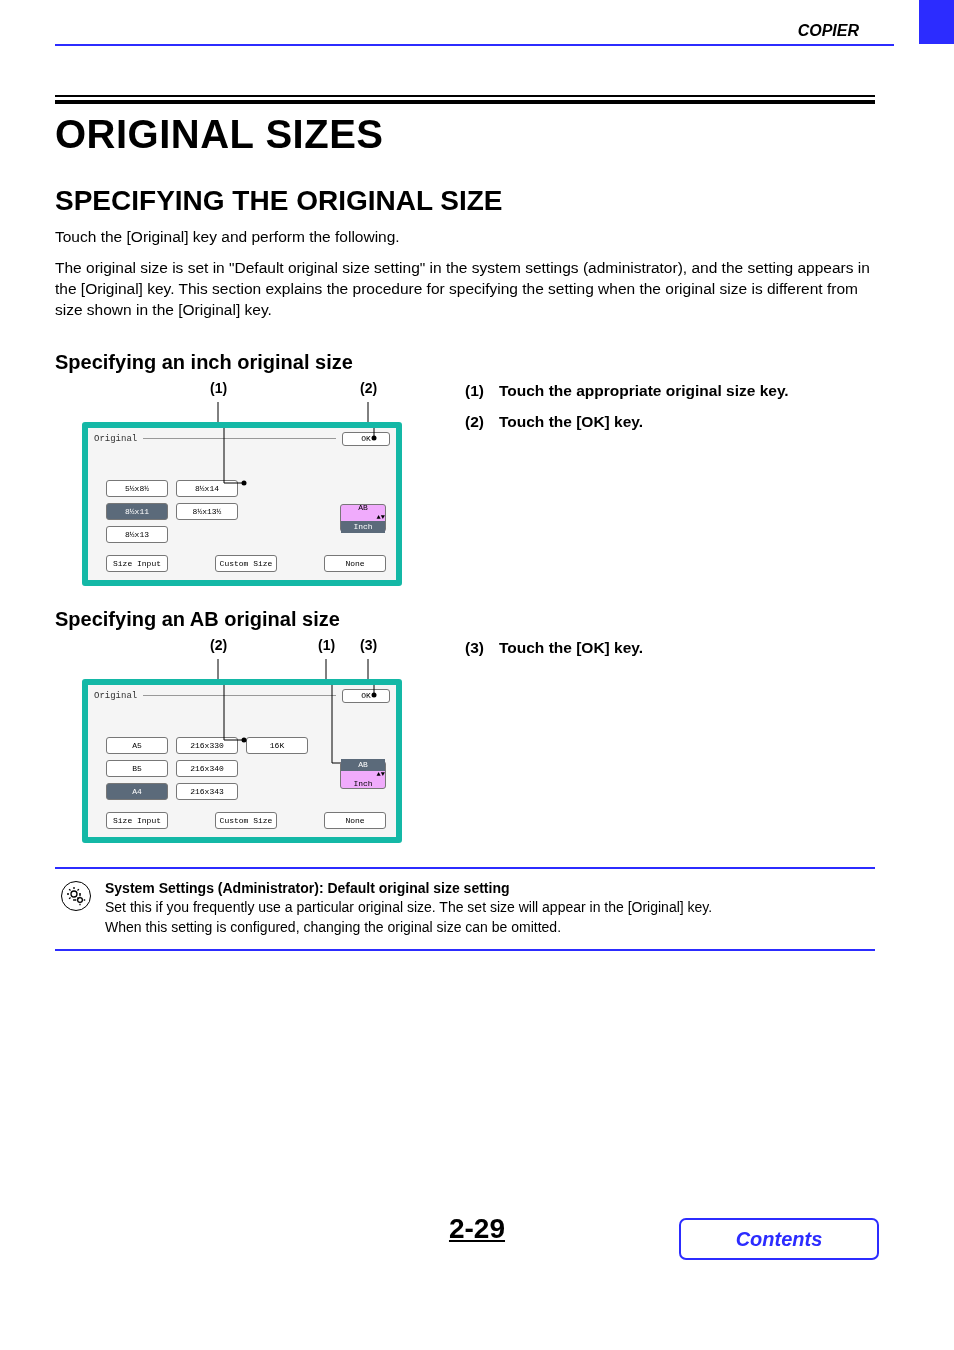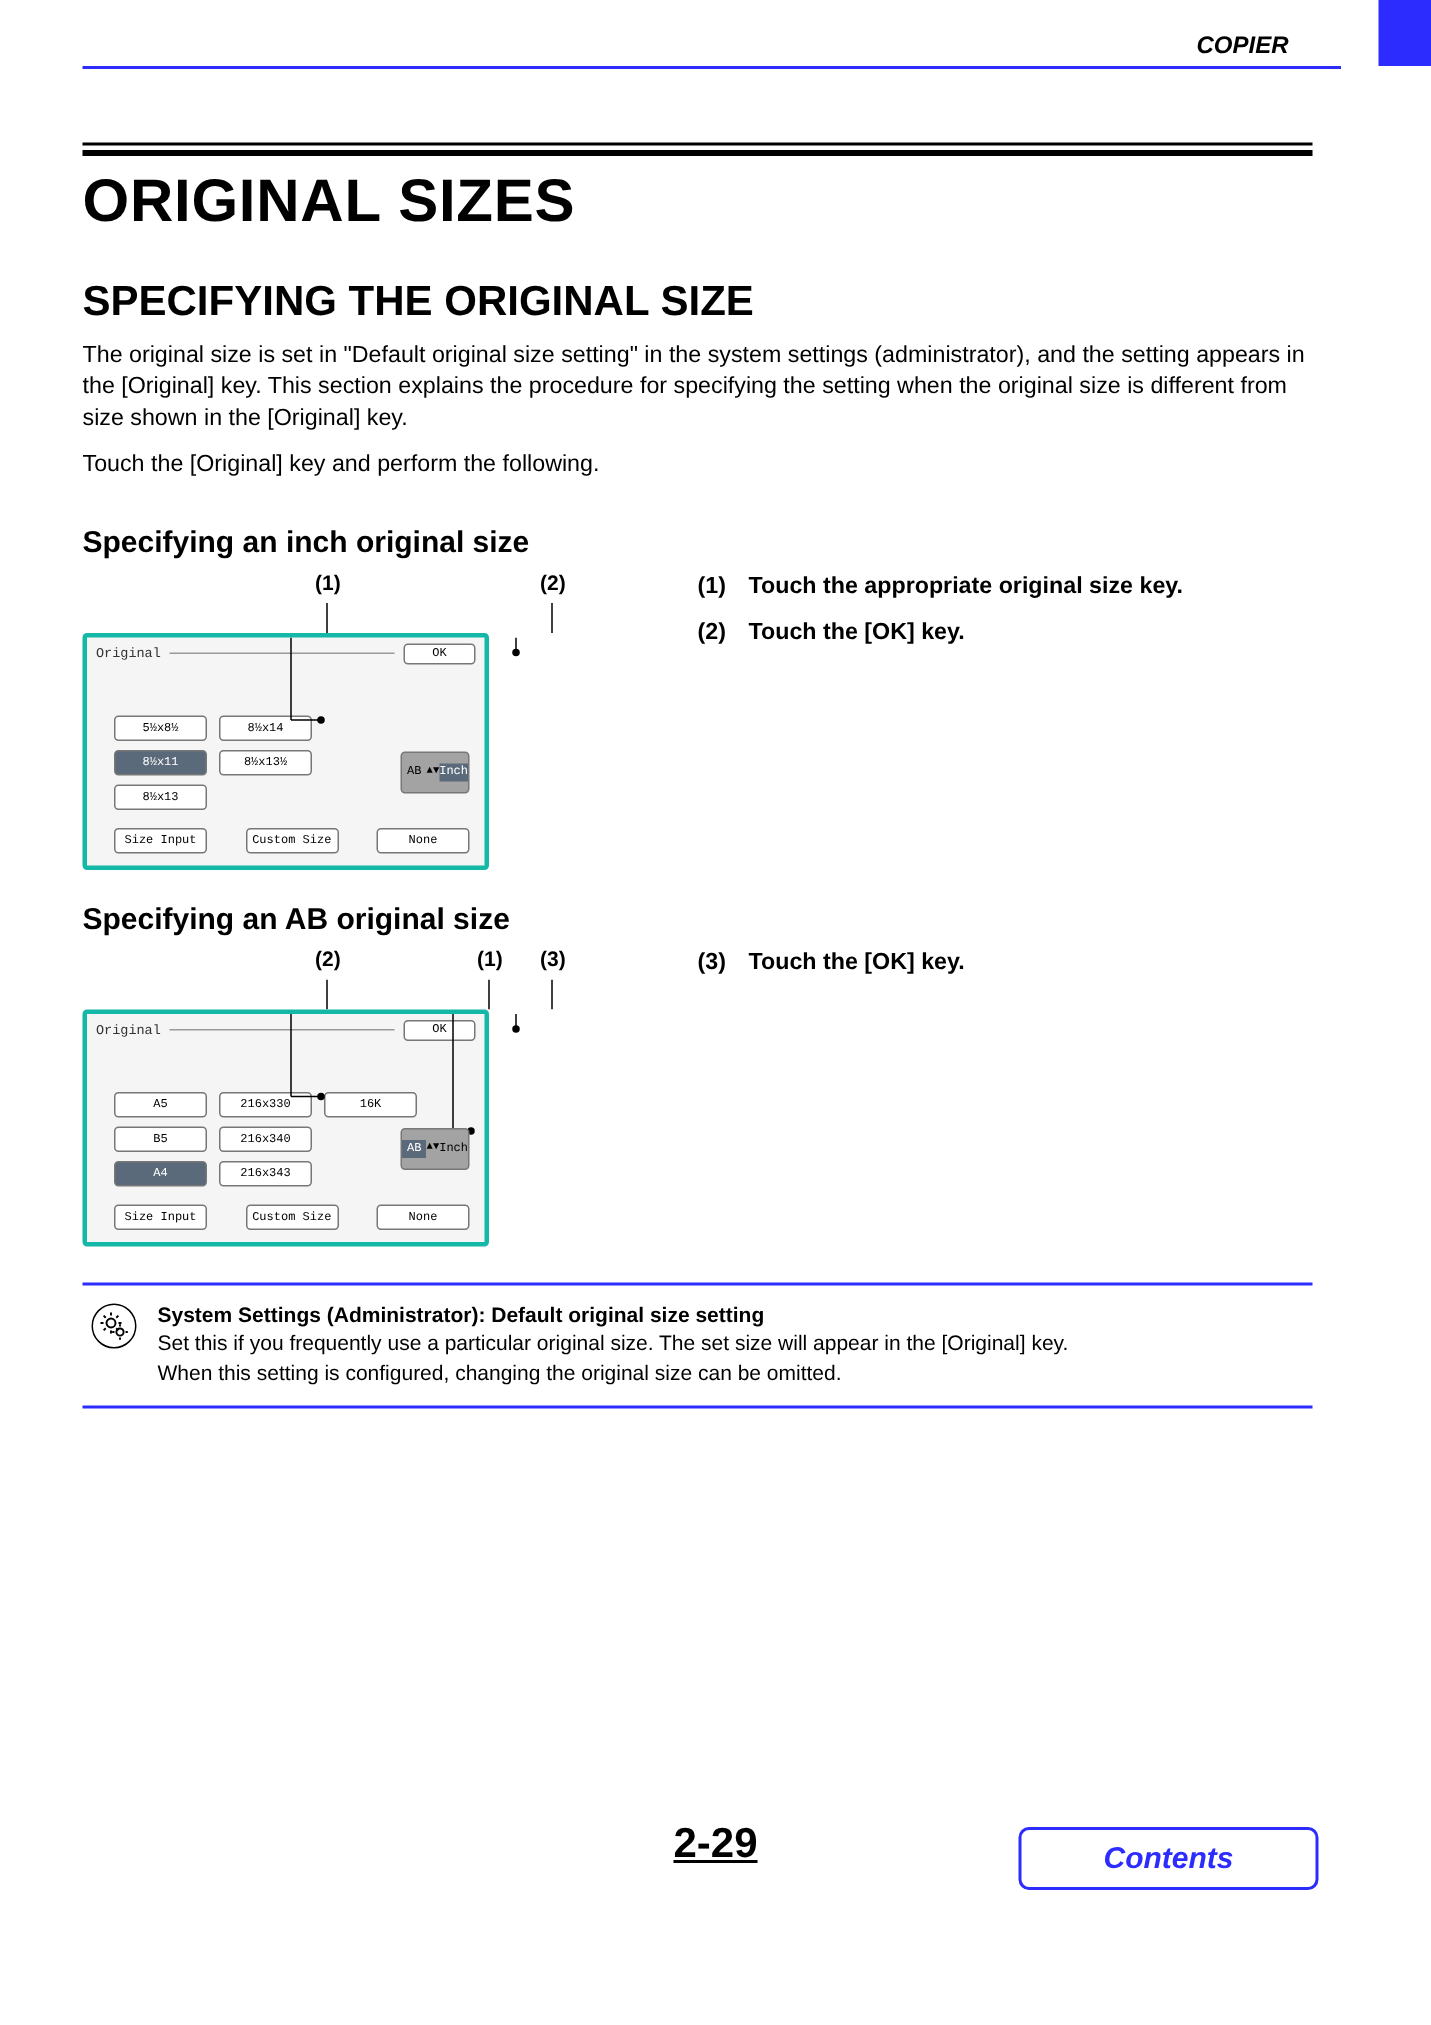--- a/index.html
+++ b/index.html
@@ -14,31 +14,31 @@
   h1 { font-size: 40px; font-weight: bold; margin-top: 8px; letter-spacing: 0.5px; }
   h2 { font-size: 28px; font-weight: bold; margin-top: 28px; }
   p.body { font-size: 15.5px; line-height: 1.35; margin-top: 10px; }
   h3 { font-size: 20px; font-weight: bold; margin-top: 30px; }
   .section-row { display: flex; margin-top: 6px; }
   .panel-col { width: 405px; flex: none; }
   .steps-col { width: 410px; margin-left: 5px; }
   .callouts { display: flex; font-weight: bold; font-size: 14px; position: relative; height: 22px; }
   .callouts span { position: absolute; }
   .leader-svg { display: block; }
-  .panel { width: 271px; border: 3px solid #14b8a6; border-radius: 3px; background: #f5f5f5; position: relative; padding-bottom: 8px; }
+  .panel { width: 320px; margin-left: 27px; border: 6px solid #14b8a6; border-radius: 3px; background: #f5f5f5; position: relative; padding-bottom: 8px; }
   .panel-titlebar { height: 22px; display: flex; align-items: center; padding: 0 6px; gap: 6px; }
   .panel-title { font-family: "Courier New", monospace; font-size: 9px; color: #333; flex: none; }
   .panel-title-rule { flex: 1; height: 1px; background: #999; }
   .ok-btn { width: 48px; height: 14px; border: 1px solid #777; border-radius: 3px; font-family: "Courier New", monospace; font-size: 8px; text-align: center; line-height: 12px; background: #fff; flex: none; cursor: pointer; }
   .panel-body { padding: 30px 10px 6px 18px; display: flex; gap: 10px; }
   .size-grid { display: flex; gap: 8px; }
   .col-sizes { display: flex; flex-direction: column; gap: 6px; }
   .size-btn { width: 62px; height: 17px; border: 1px solid #777; border-radius: 3px; background: #fff; font-family: "Courier New", monospace; font-size: 8px; text-align: center; line-height: 15px; cursor: pointer; }
   .size-btn.sel { background: #5b6a7a; color: #fff; }
-  .ab-inch-btn { width: 46px; height: 28px; border: 1px solid #777; border-radius: 3px; background: #a3a3a3; display: flex; flex-direction: row; align-items: center; justify-content: center; gap: 0; font-family: "Courier New", monospace; font-size: 8px; line-height: 1; position: absolute; right: 10px; top: 76px; cursor: pointer; }
+  .ab-inch-btn { width: 46px; height: 28px; border: 1px solid #777; border-radius: 3px; background: #f0abfc; display: flex; flex-direction: column; align-items: flex-end; justify-content: center; gap: 0; font-family: "Courier New", monospace; font-size: 8px; line-height: 1; position: absolute; right: 10px; top: 76px; cursor: pointer; }
   .ab-inch-btn .sel-half { background: #5b6a7a; color: #fff; width: 100%; text-align: center; padding: 2px 0; }
   .ab-inch-btn .unsel-half { width: 100%; text-align: center; padding: 2px 0; }
   .ab-inch-btn .arrows { font-size: 7px; line-height: 1; }
   .bottom-row { display: flex; gap: 8px; padding: 6px 10px 0 18px; align-items: center; }
   .bottom-row .size-btn { width: 62px; }
   .bottom-row .spacer { flex: 1; }
   .steps-col ol { list-style: none; }
   .steps-col li { font-weight: bold; font-size: 15.5px; margin-bottom: 10px; line-height: 1.4; }
   .steps-col li .num { display: inline-block; width: 34px; }
   .ab-arrow-inline { display: inline-block; vertical-align: -2px; }
@@ -55,22 +55,22 @@
 
 <div class="blue-tab"></div>
 <div class="hdr-rule"></div>
 <div class="hdr-text">COPIER</div>
 
 <div class="content">
   <div class="rule-thin"></div>
   <div class="rule-thick"></div>
   <h1>ORIGINAL SIZES</h1>
   <h2>SPECIFYING THE ORIGINAL SIZE</h2>
+  <p class="body">Touch the [Original] key and perform the following.</p>
   <p class="body">The original size is set in "Default original size setting" in the system settings (administrator), and the setting appears in the [Original] key. This section explains the procedure for specifying the setting when the original size is different from size shown in the [Original] key.</p>
-  <p class="body">Touch the [Original] key and perform the following.</p>
 
   <h3>Specifying an inch original size</h3>
   <div class="section-row">
     <div class="panel-col">
       <div class="callouts">
         <span style="left:155px">(1)</span>
         <span style="left:305px">(2)</span>
       </div>
       <svg class="leader-svg" width="405" height="20">
         <line x1="163" y1="0" x2="163" y2="20" stroke="#000" stroke-width="1"></line>

